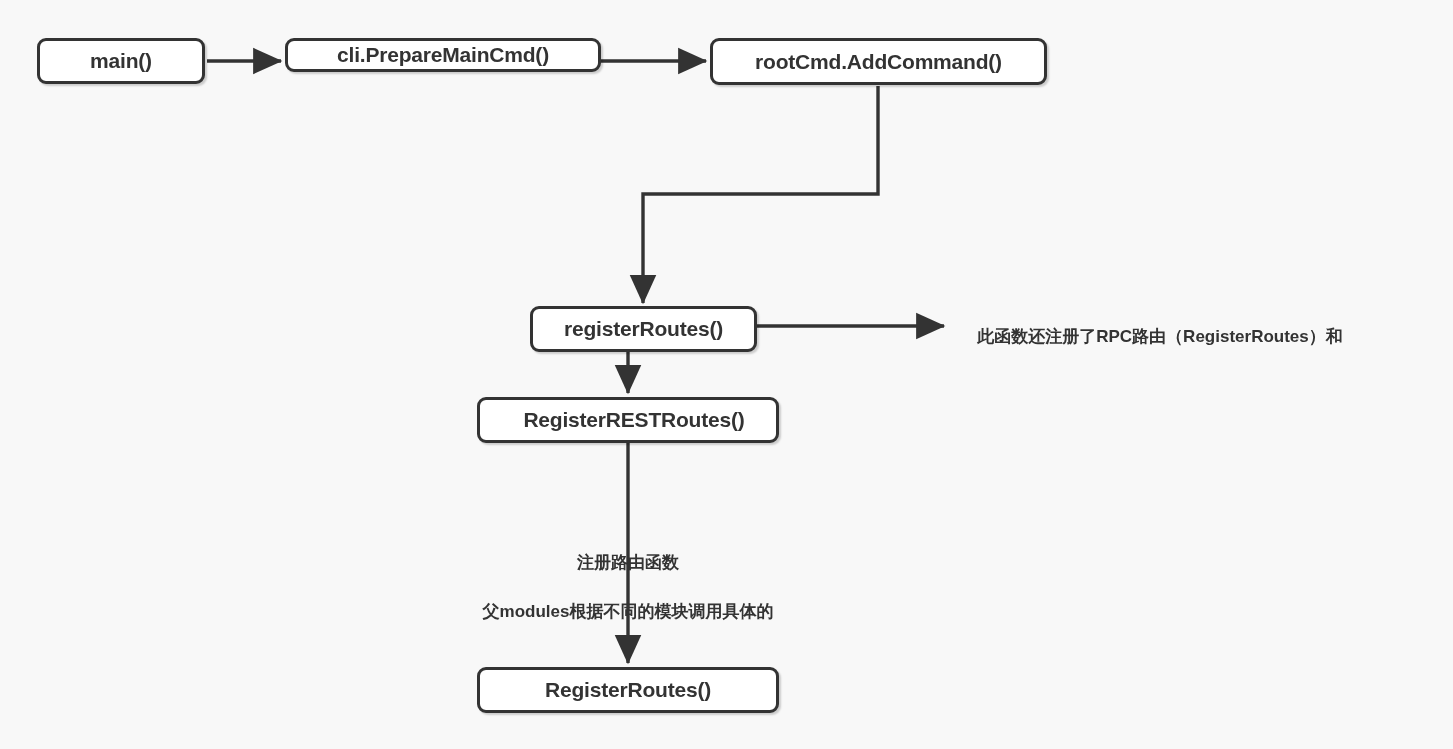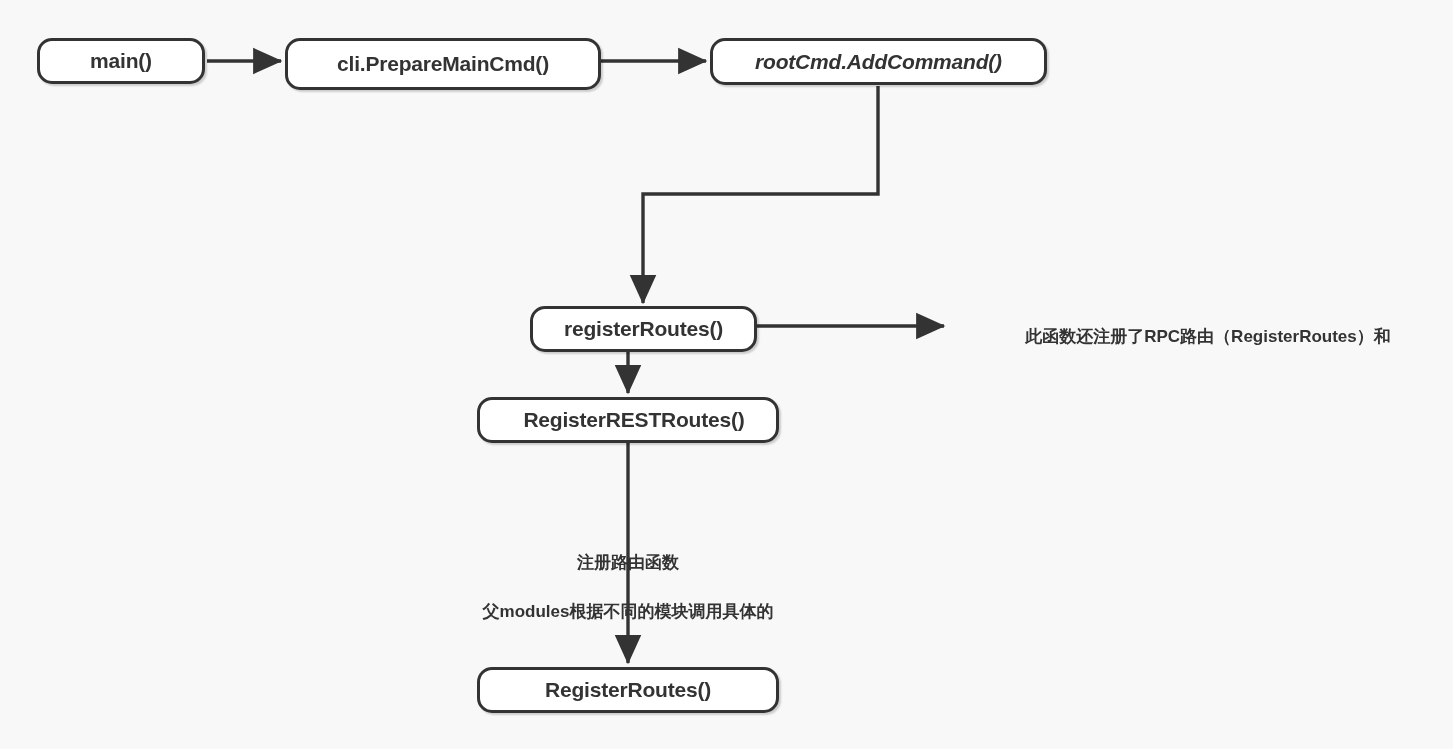--- a/index.html
+++ b/index.html
@@ -23,21 +23,21 @@
     top: 0;
     width: 1453px;
     height: 749px;
     pointer-events: none;
   }
   .node {
     position: absolute;
     box-sizing: border-box;
     background: #ffffff;
     border: 3px solid #333333;
-    border-radius: 15px;
+    border-radius: 9px;
     display: flex;
     align-items: center;
     justify-content: center;
     color: #333333;
     font-weight: bold;
     font-size: 21px;
     letter-spacing: -0.2px;
     box-shadow: 2px 2px 2px rgba(0,0,0,0.18);
     white-space: nowrap;
   }
@@ -75,41 +75,41 @@
       <path d="M628,352 L628,393" marker-end="url(#arrowhead)"></path>
 
       <path d="M628,443 L628,663" marker-end="url(#arrowhead)"></path>
     </g>
   </svg>
 
   <div class="node" style="left:37px; top:38px; width:168px; height:46px;">
     <span>main()</span>
   </div>
 
-  <div class="node" style="left:285px; top:38px; width:316px; height:52px;">
+  <div class="node" style="left:285px; top:38px; width:316px; height:34px;">
     <span>cli.PrepareMainCmd()</span>
   </div>
 
-  <div class="node" style="left:710px; top:38px; width:337px; height:47px;font-style:italic;">
+  <div class="node" style="left:710px; top:38px; width:337px; height:47px;">
     <span>rootCmd.AddCommand()</span>
   </div>
 
   <div class="node" style="left:530px; top:306px; width:227px; height:46px;">
     <span>registerRoutes()</span>
   </div>
 
   <div class="node" style="left:477px; top:397px; width:302px; height:46px;padding-left:12px;">
     <span>RegisterRESTRoutes()</span>
   </div>
 
   <div class="node" style="left:477px; top:667px; width:302px; height:46px;">
     <span>RegisterRoutes()</span>
   </div>
 
-  <div class="annotation" style="left:968px; top:300px; width:480px;text-align:center;">
+  <div class="annotation" style="left:920px; top:300px; width:480px;text-align:center;">
     <div>此函数还注册了RPC路由（RegisterRoutes）和</div>
   </div>
 
   <div class="annotation" style="left:398px; top:526px; width:460px;">
     <div>注册路由函数</div>
     <div>父modules根据不同的模块调用具体的</div>
   </div>
 
 </div>
 

